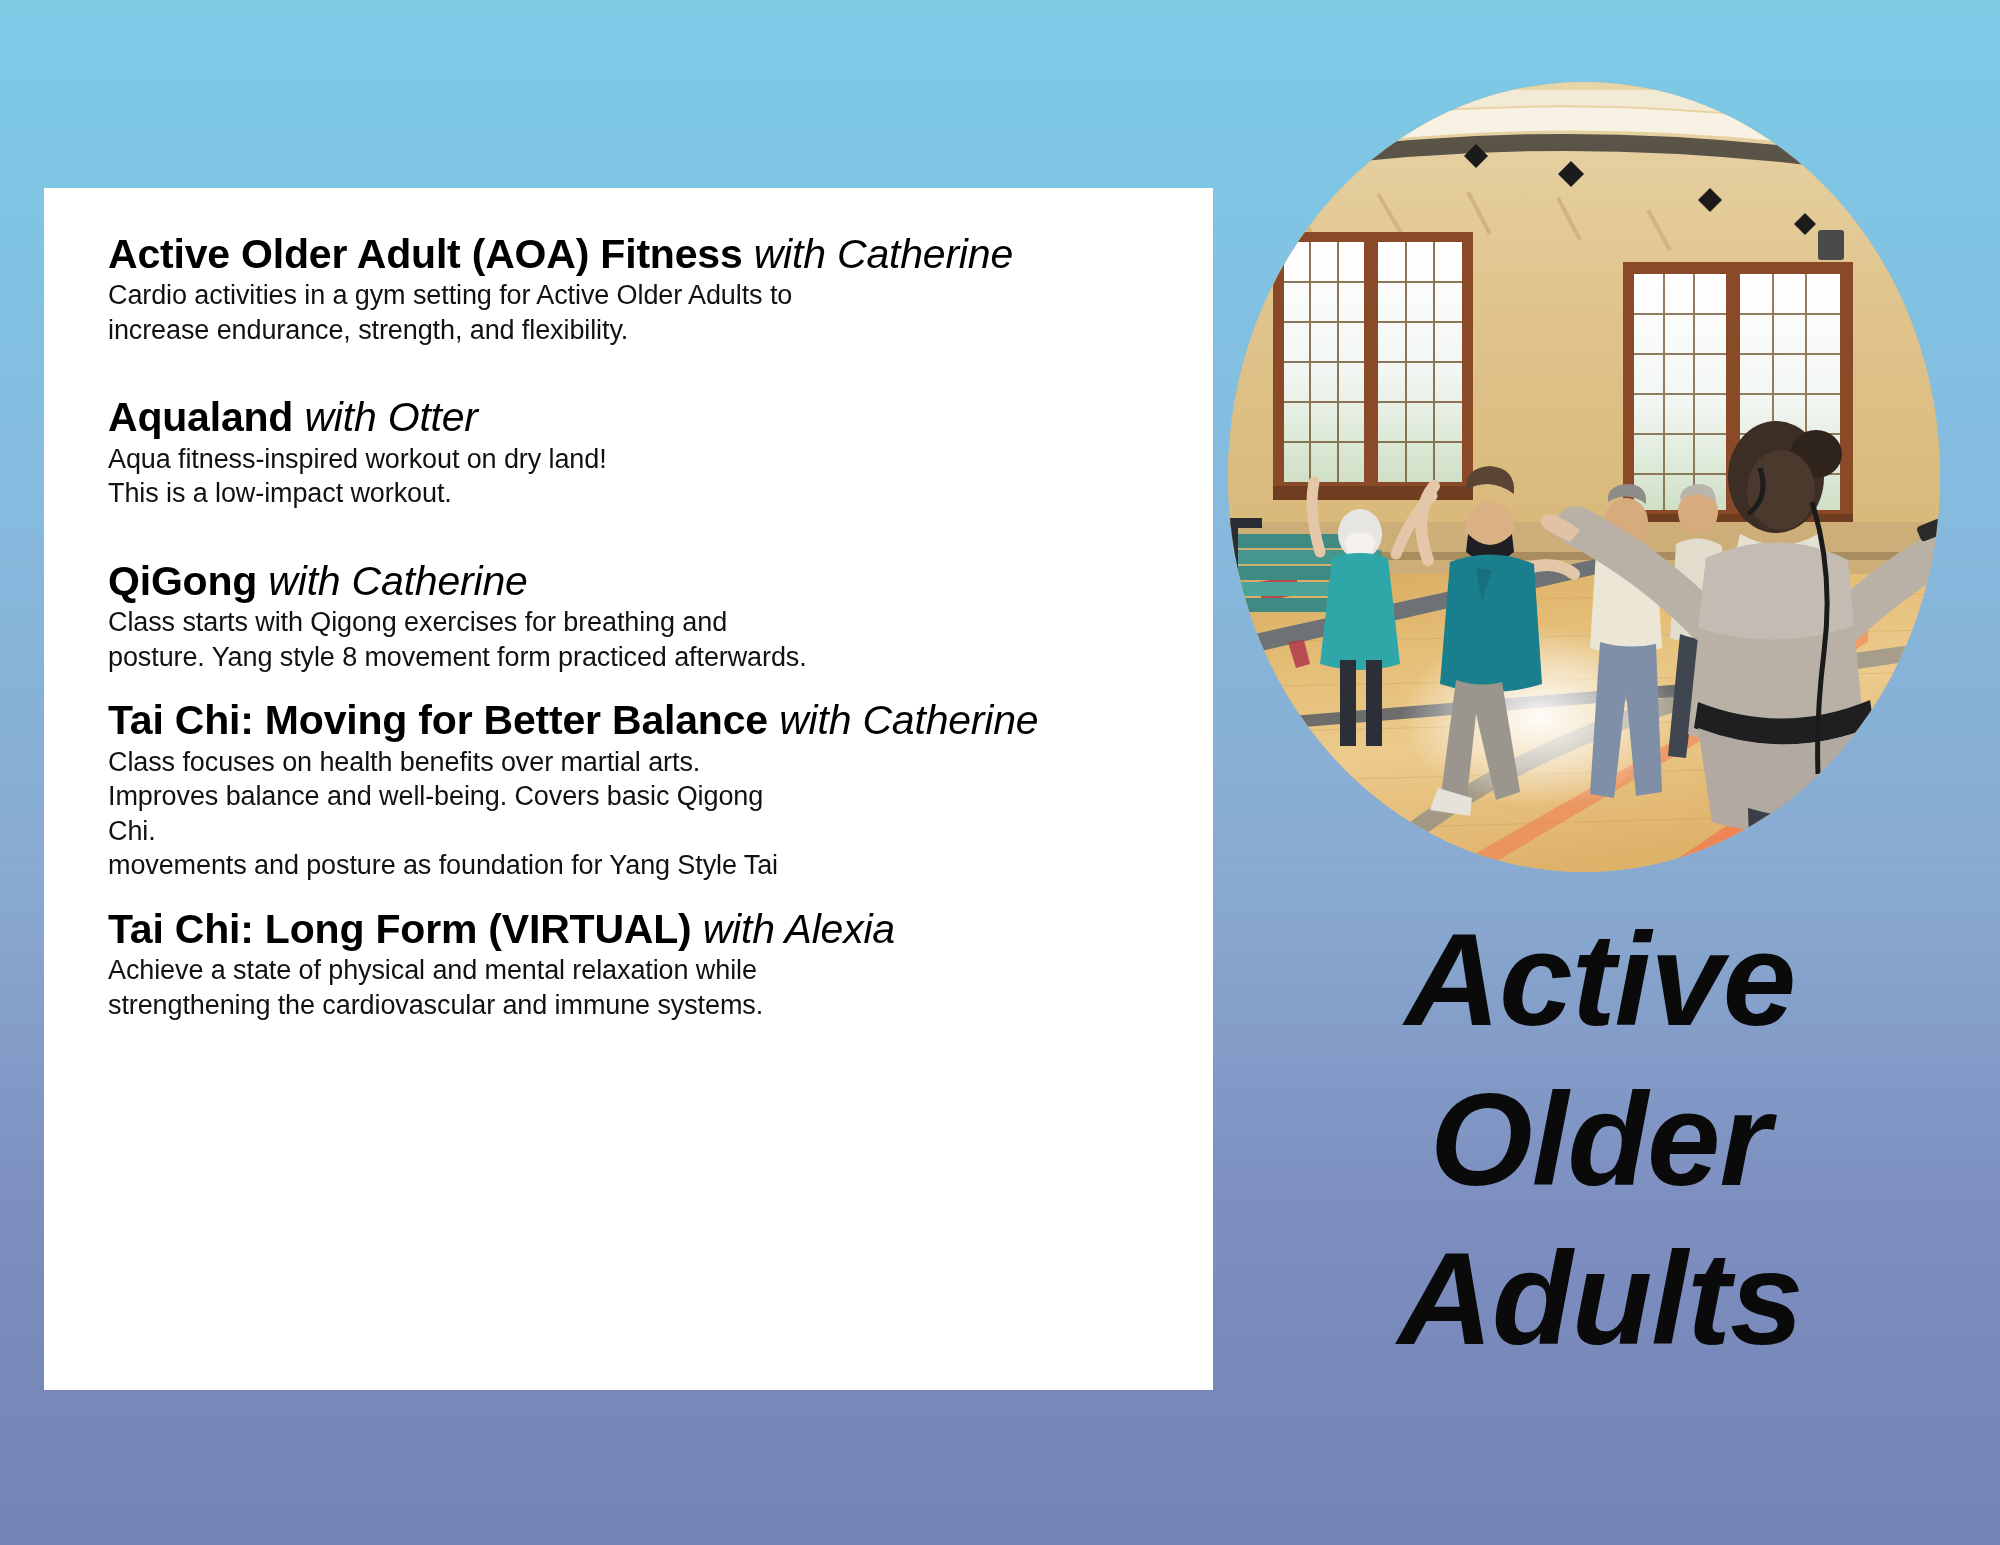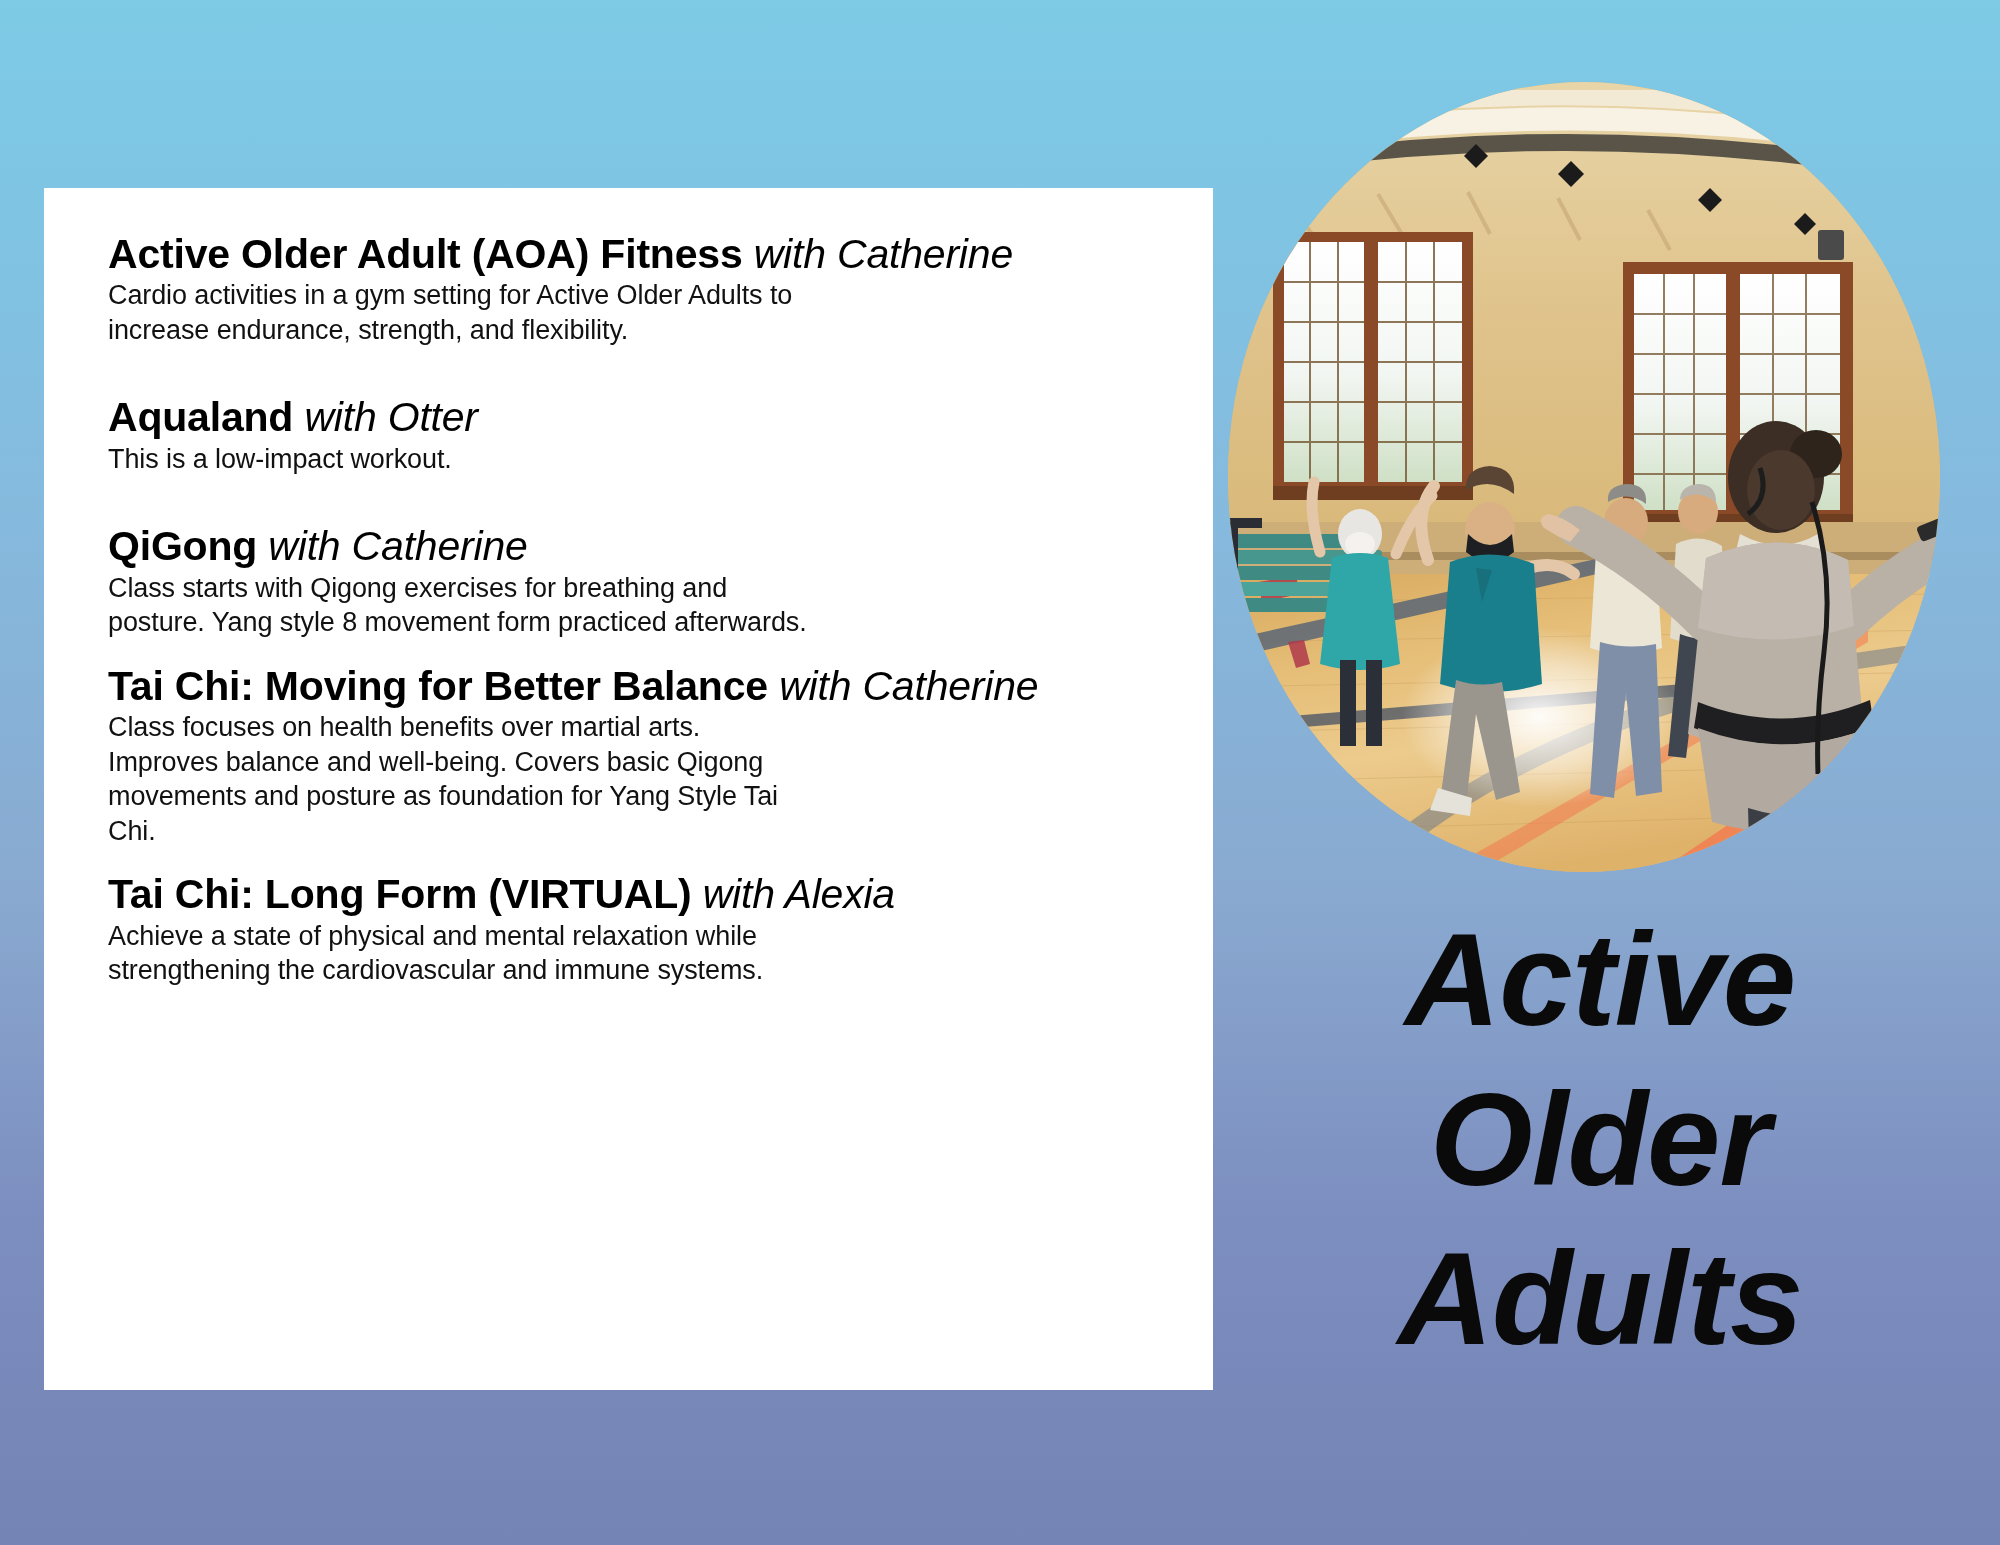--- a/index.html
+++ b/index.html
@@ -300,20 +300,21 @@
       <div class="body-line">increase endurance, strength, and flexibility.</div>
     </div>
 
     <div class="block-gap"></div>
 
     <div class="block">
       <div class="head">
         <span>Aqualand</span>
         <span class="with">with Otter</span>
       </div>
+      <div class="body-line">Aqua fitness-inspired workout on dry land!</div>
       <div class="body-line">This is a low-impact workout.</div>
     </div>
 
     <div class="block-gap"></div>
 
     <div class="block">
       <div class="head">
         <span>QiGong</span>
         <span class="with">with Catherine</span>
       </div>
@@ -323,22 +324,22 @@
 
     <div class="block-gap-sm"></div>
 
     <div class="block">
       <div class="head">
         <span>Tai Chi: Moving for Better Balance</span>
         <span class="with">with Catherine</span>
       </div>
       <div class="body-line">Class focuses on health benefits over martial arts.</div>
       <div class="body-line">Improves balance and well-being. Covers basic Qigong</div>
+      <div class="body-line">Chi.</div>
       <div class="body-line">movements and posture as foundation for Yang Style Tai</div>
-      <div class="body-line">Chi.</div>
     </div>
 
     <div class="block-gap-sm"></div>
 
     <div class="block">
       <div class="head">
         <span>Tai Chi: Long Form (VIRTUAL)</span>
         <span class="with">with Alexia</span>
       </div>
       <div class="body-line">Achieve a state of physical and mental relaxation while</div>

